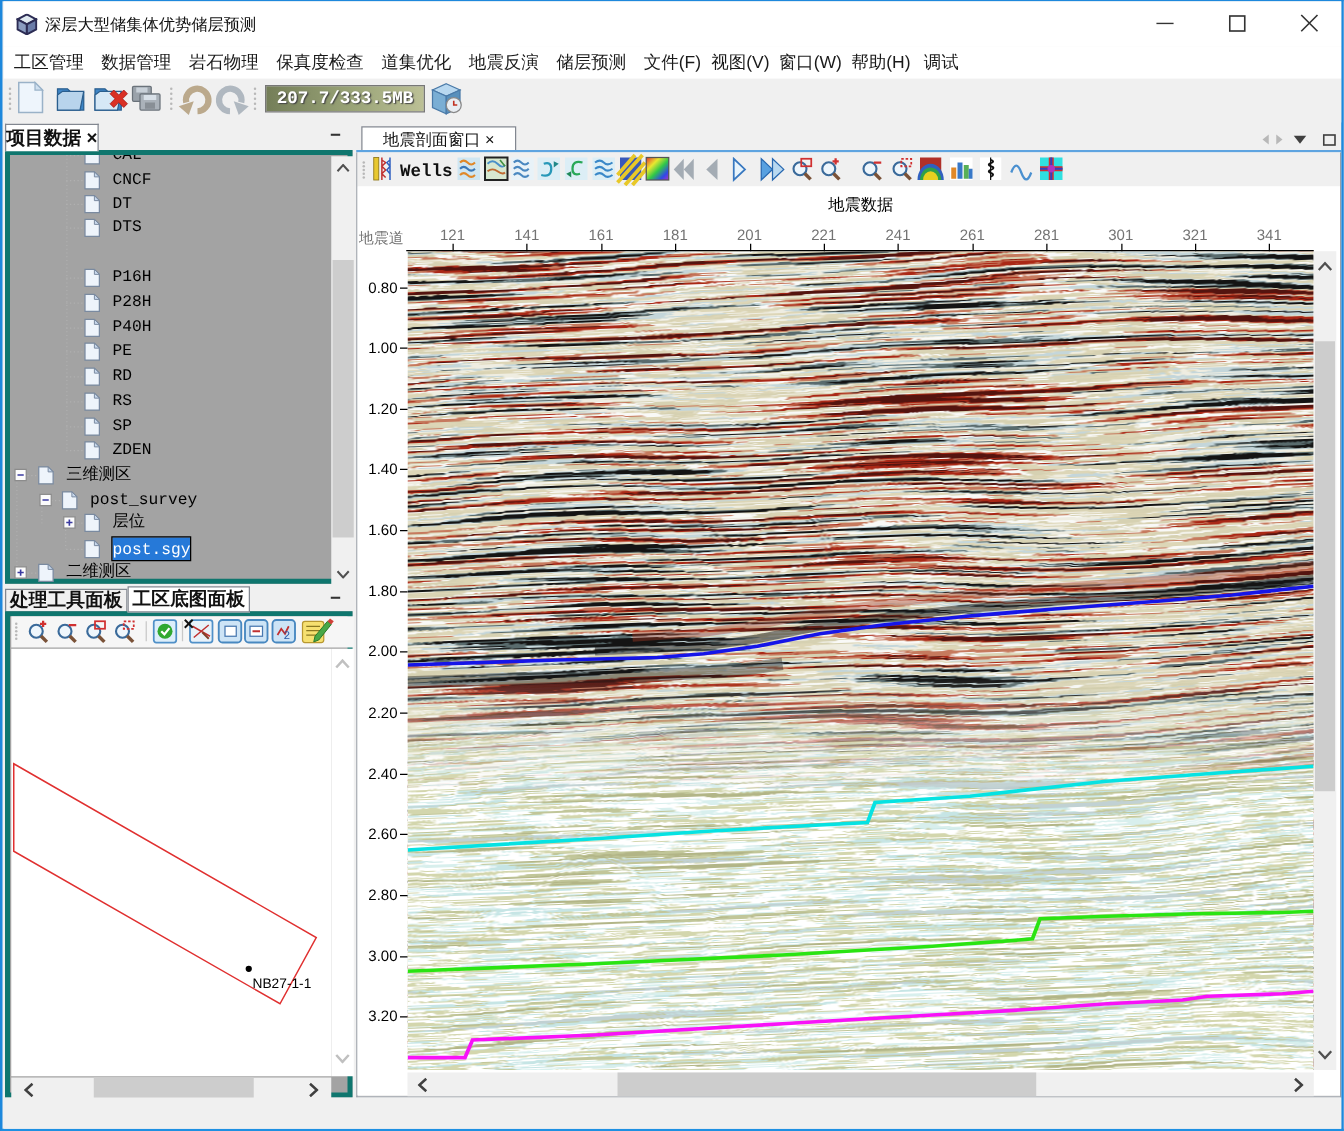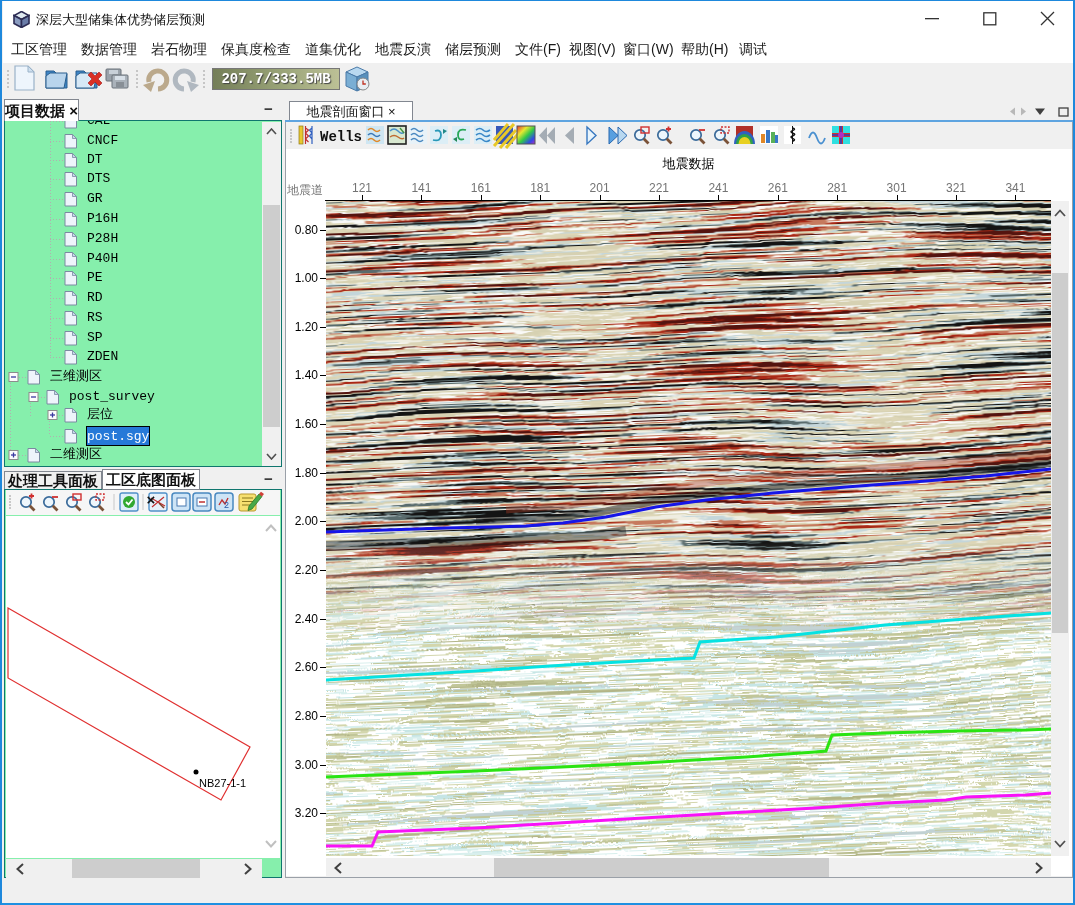--- a/index.html
+++ b/index.html
@@ -3,21 +3,21 @@
 *{margin:0;padding:0;box-sizing:border-box}
 html,body{width:1075px;height:905px;overflow:hidden}
 body{font-family:"Liberation Sans",sans-serif;background:#f0f0f0;position:relative;border:1px solid #1e88dc;border-bottom:2px solid #1e90e2;border-left:2px solid #1e88dc;border-right:2px solid #1e88dc}
 #titlebar{position:absolute;left:1px;top:0;width:1072px;height:36px;background:#fff}
 #title-ico{position:absolute;left:10px;top:10px}
 #title-tx{position:absolute;left:33px;top:10px;font-size:13px;color:#111}
 #menubar{position:absolute;left:1px;top:36px;width:1072px;height:26px;background:#fff}
 #menubar span{position:absolute;top:4px;font-size:14px;color:#1a1a1a}
 #toolbar{position:absolute;left:1px;top:62px;width:1072px;height:35px;background:#f0f0f0}
 #membox{position:absolute;left:209px;top:5px;width:128px;height:22px;border:1px solid #777;background:linear-gradient(90deg,#747e58,#9aa478 55%,#bcc096);color:#fff;font-family:"Liberation Mono",monospace;font-size:14px;font-weight:bold;text-align:center;line-height:20px;text-shadow:1px 1px 1px #444}
-.panel{position:absolute;background:#86efac;border:1px solid #0f766e}
+.panel{position:absolute;background:#a3a3a3;border:4px solid #0f766e}
 .tab{position:absolute;background:#fff;border:1px solid #828790;font-size:15px;font-weight:bold;color:#111;text-align:center}
 .minus{position:absolute;color:#333;font-size:15px;font-weight:bold}
 #ltab{left:2px;top:98px;width:75px;height:22px;line-height:21px;z-index:3;border-bottom:none}
 #lpanel{left:2px;top:119px;width:278px;height:347px}
 #tree{position:absolute;left:0;top:0;width:256px;height:345px;overflow:hidden;font-family:"Liberation Mono",monospace;font-size:13px;color:#000}
 .trow{position:absolute;height:20px;line-height:20px;white-space:nowrap}
 .vsb{position:absolute;background:#f0f0f0}
 .hsb{position:absolute;background:#f0f0f0}
 .sbthumb{position:absolute;background:#cdcdcd}
 .dotv{position:absolute;width:1px;background-image:linear-gradient(#b0b0b0 1px,transparent 1px);background-size:1px 3px}
@@ -158,28 +158,20 @@
         <span style="position:absolute;left:82px;top:0">DT</span>
       </div>
       <div class="trow" style="top: 48px; left: 0px; width: 256px;">
         <svg style="position:absolute;left:0;top:0" width="256" height="20">
           <line x1="45" y1="10.5" x2="59" y2="10.5" stroke="#b0b0b0" stroke-width="1" stroke-dasharray="1,2"></line>
           <path d="M60,3.5 h7.5 l4,4 v9.5 h-11.5 z" fill="#eef4fb" stroke="#7a8aa0"></path>
           <path d="M67.5,3.5 v4 h4 z" fill="#c8d8ec" stroke="#7a8aa0" stroke-width="0.8"></path>
         </svg>
         <span style="position:absolute;left:82px;top:0">DTS</span>
       </div>
-      <div class="trow" style="top: 68px; left: 0px; width: 256px;">
-        <svg style="position:absolute;left:0;top:0" width="256" height="20">
-          <line x1="45" y1="10.5" x2="59" y2="10.5" stroke="#b0b0b0" stroke-width="1" stroke-dasharray="1,2"></line>
-          <path d="M60,3.5 h7.5 l4,4 v9.5 h-11.5 z" fill="#eef4fb" stroke="#7a8aa0"></path>
-          <path d="M67.5,3.5 v4 h4 z" fill="#c8d8ec" stroke="#7a8aa0" stroke-width="0.8"></path>
-        </svg>
-        <span style="position:absolute;left:82px;top:0">GR</span>
-      </div>
       <div class="trow" style="top: 88px; left: 0px; width: 256px;">
         <svg style="position:absolute;left:0;top:0" width="256" height="20">
           <line x1="45" y1="10.5" x2="59" y2="10.5" stroke="#b0b0b0" stroke-width="1" stroke-dasharray="1,2"></line>
           <path d="M60,3.5 h7.5 l4,4 v9.5 h-11.5 z" fill="#eef4fb" stroke="#7a8aa0"></path>
           <path d="M67.5,3.5 v4 h4 z" fill="#c8d8ec" stroke="#7a8aa0" stroke-width="0.8"></path>
         </svg>
         <span style="position:absolute;left:82px;top:0">P16H</span>
       </div>
       <div class="trow" style="top: 108px; left: 0px; width: 256px;">
         <svg style="position:absolute;left:0;top:0" width="256" height="20">

